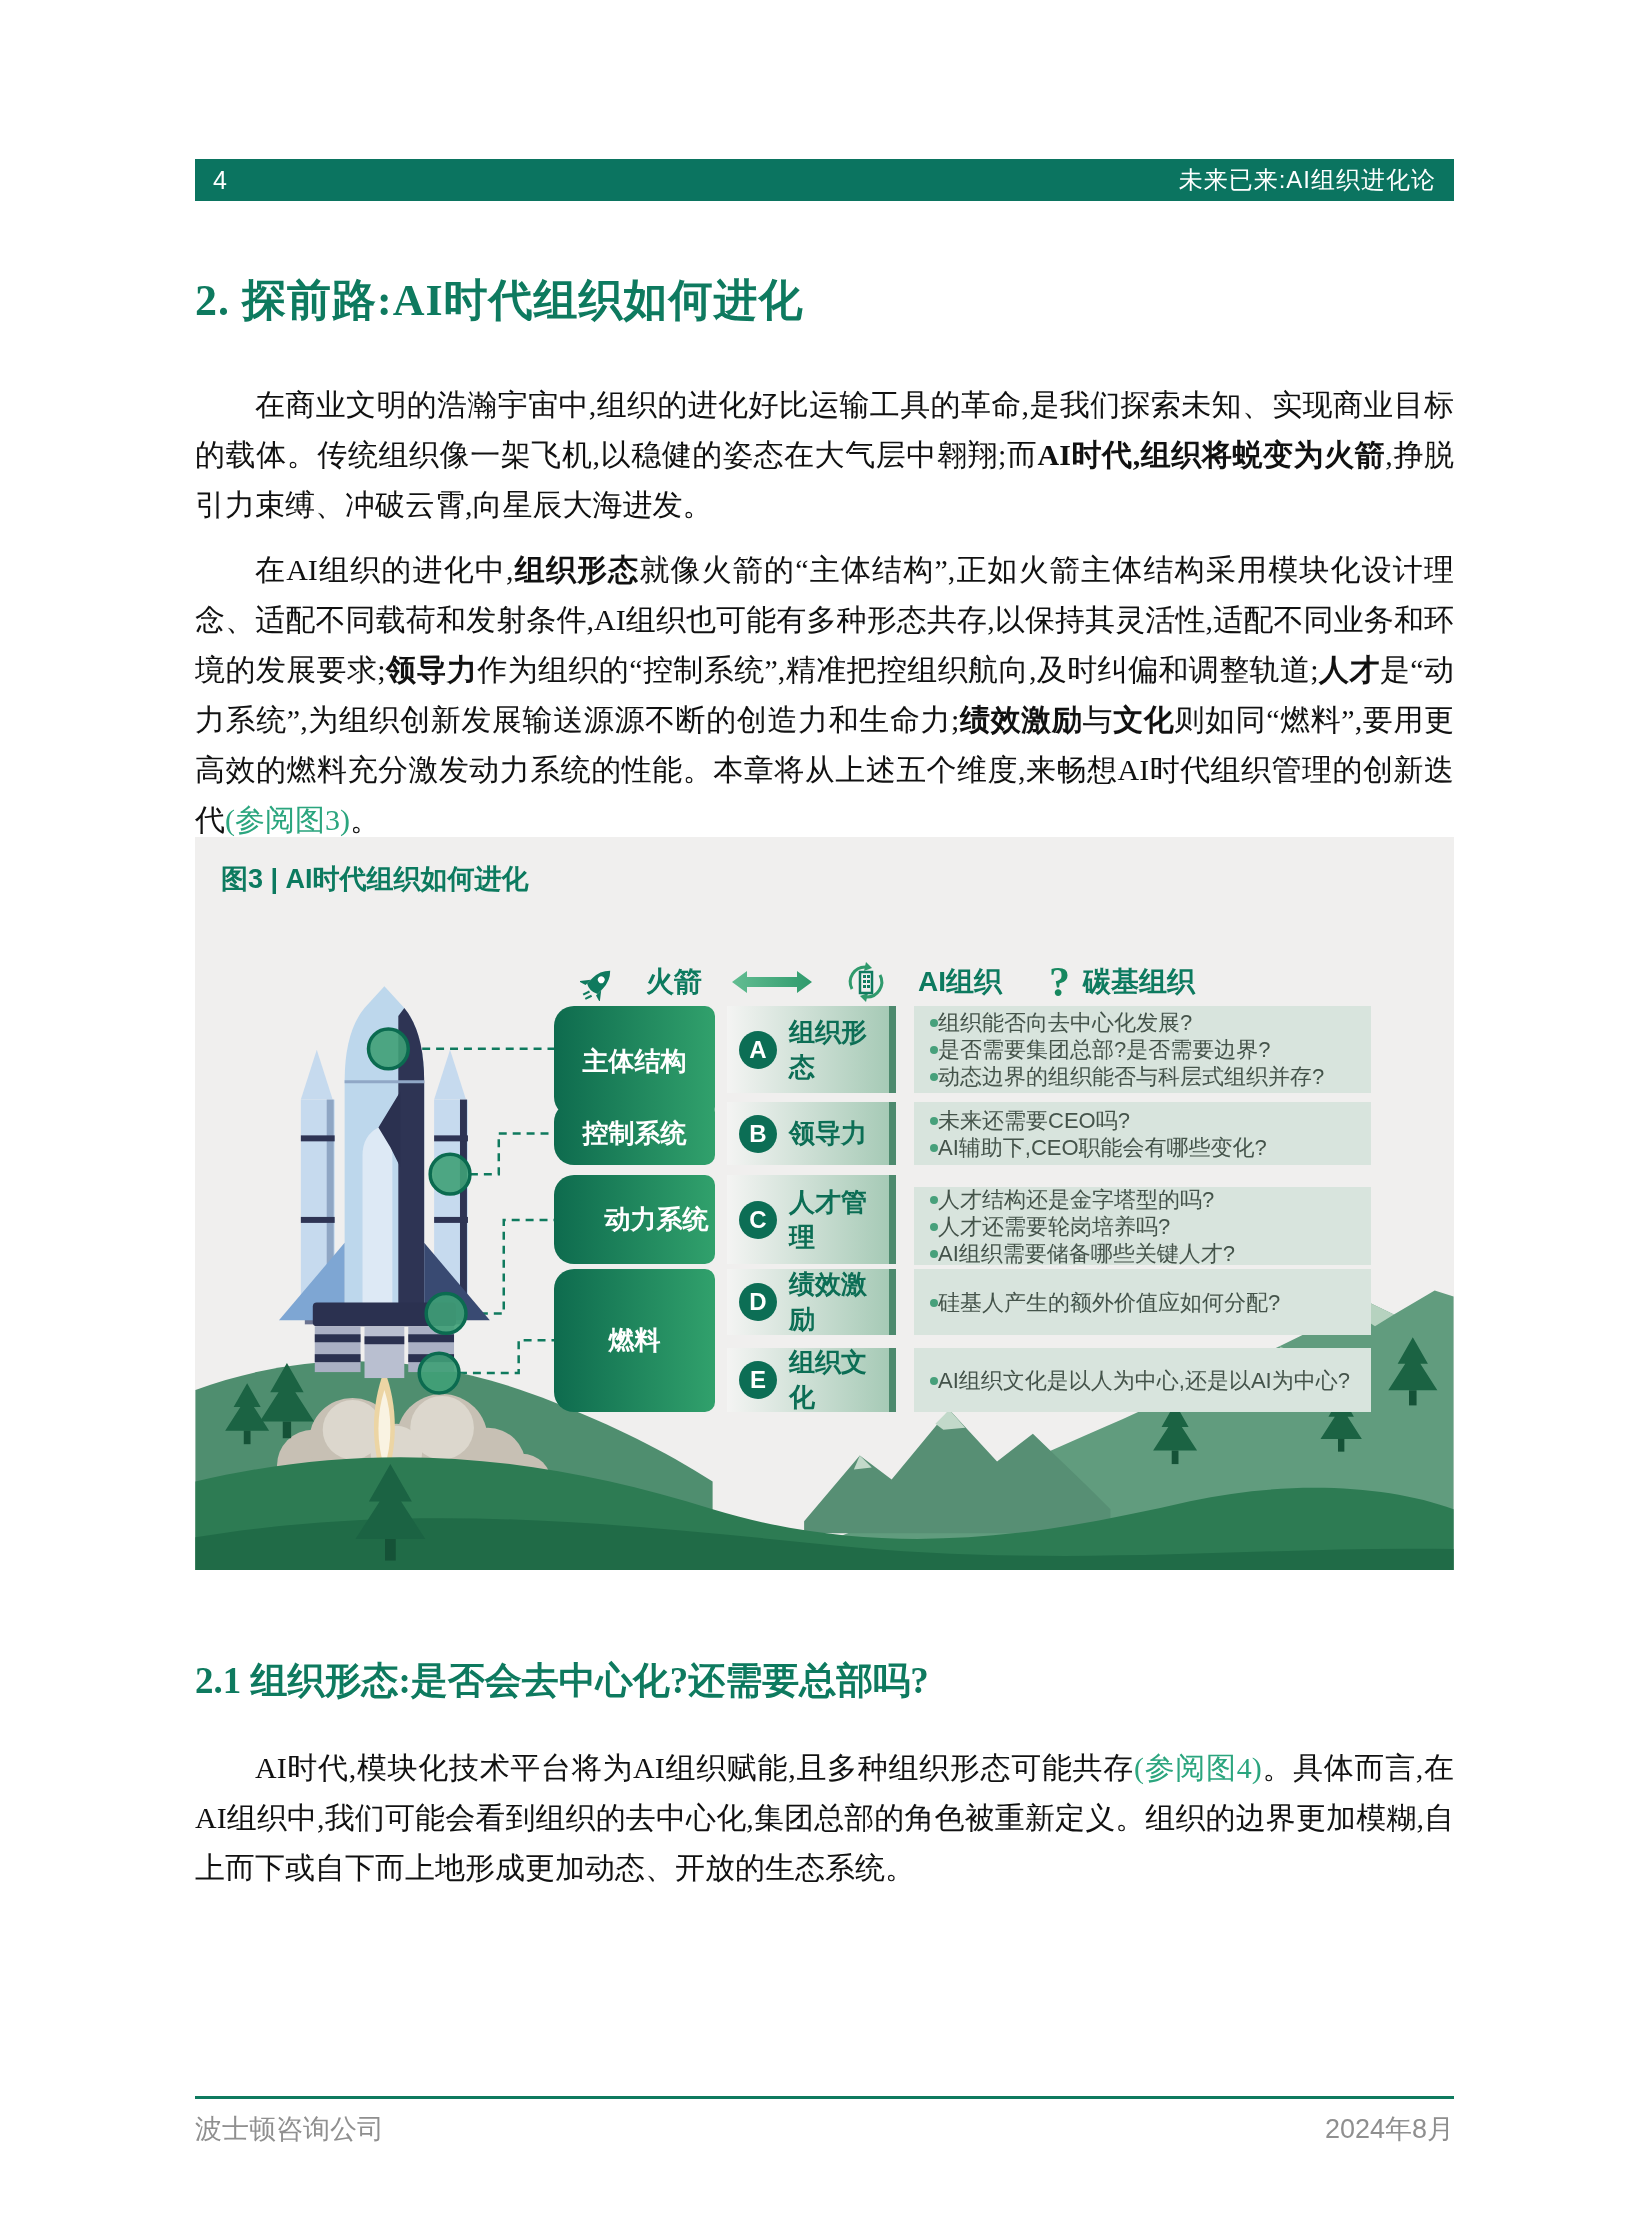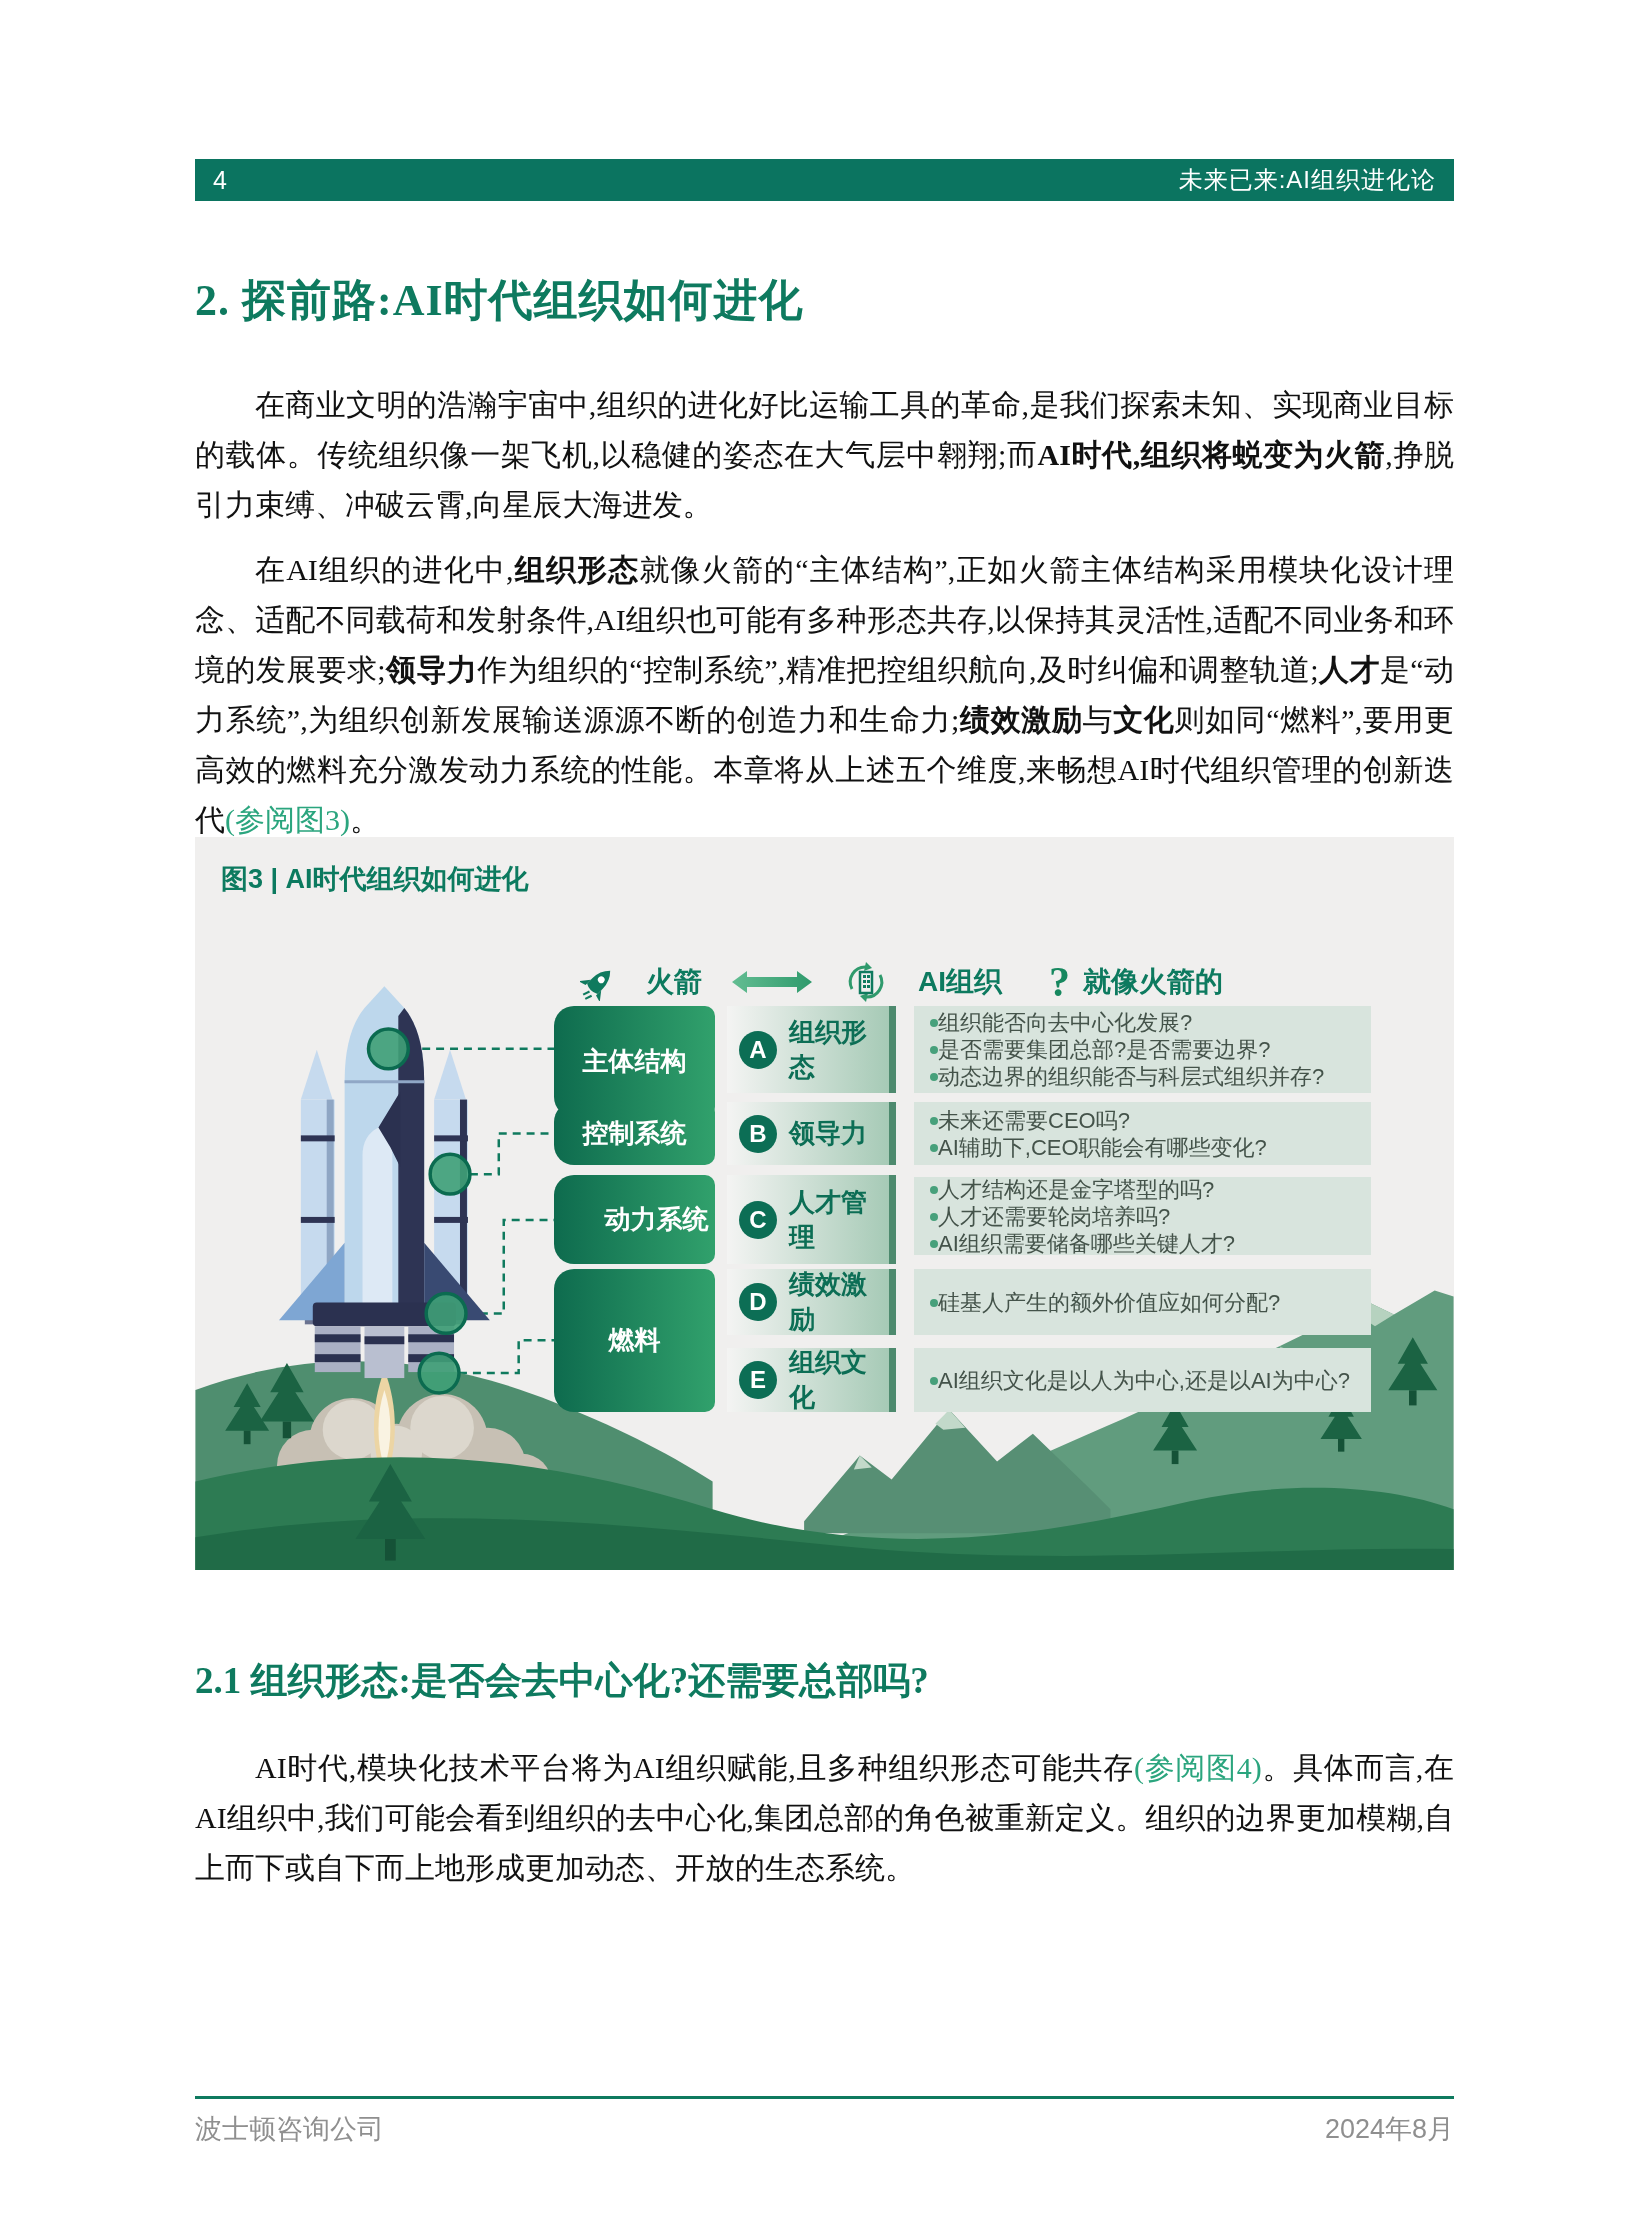--- a/index.html
+++ b/index.html
@@ -199,21 +199,21 @@
             <rect x="25" y="22" width="3" height="3"></rect>
           <rect x="21" y="27" width="3" height="3"></rect>
             <rect x="25" y="27" width="3" height="3"></rect>
         </g>
       </svg>
       <span>AI组织</span>
     </div>
 
     <div class="legend legend-right">
       <span class="qmark">?</span>
-      <span>就像火箭的</span>
+      <span>碳基组织</span>
     </div>
 
     <div id="fig-rows">
         <div class="fig-part" style="top: 169px; height: 111px;">主体结构</div>
         <div class="fig-dim" style="top: 169px; height: 87px;">
           <span class="fig-letter">A</span>
           <span class="fig-dimname">组织形态</span>
         </div>
         <div class="fig-panel" style="top: 169px; height: 87px;">
           <div class="fig-q">
@@ -242,21 +242,21 @@
           <div class="fig-q">
             <span class="dot"></span>
             <span>AI辅助下,CEO职能会有哪些变化?</span>
           </div>
         </div>
         <div class="fig-part" style="top: 338px; height: 89px; padding-left: 44px;">动力系统</div>
         <div class="fig-dim" style="top: 338px; height: 89px;">
           <span class="fig-letter">C</span>
           <span class="fig-dimname">人才管理</span>
         </div>
-        <div class="fig-panel" style="top: 340px; height: 78px;">
+        <div class="fig-panel" style="top: 350px; height: 78px;">
           <div class="fig-q">
             <span class="dot"></span>
             <span>人才结构还是金字塔型的吗?</span>
           </div>
           <div class="fig-q">
             <span class="dot"></span>
             <span>人才还需要轮岗培养吗?</span>
           </div>
           <div class="fig-q">
             <span class="dot"></span>

